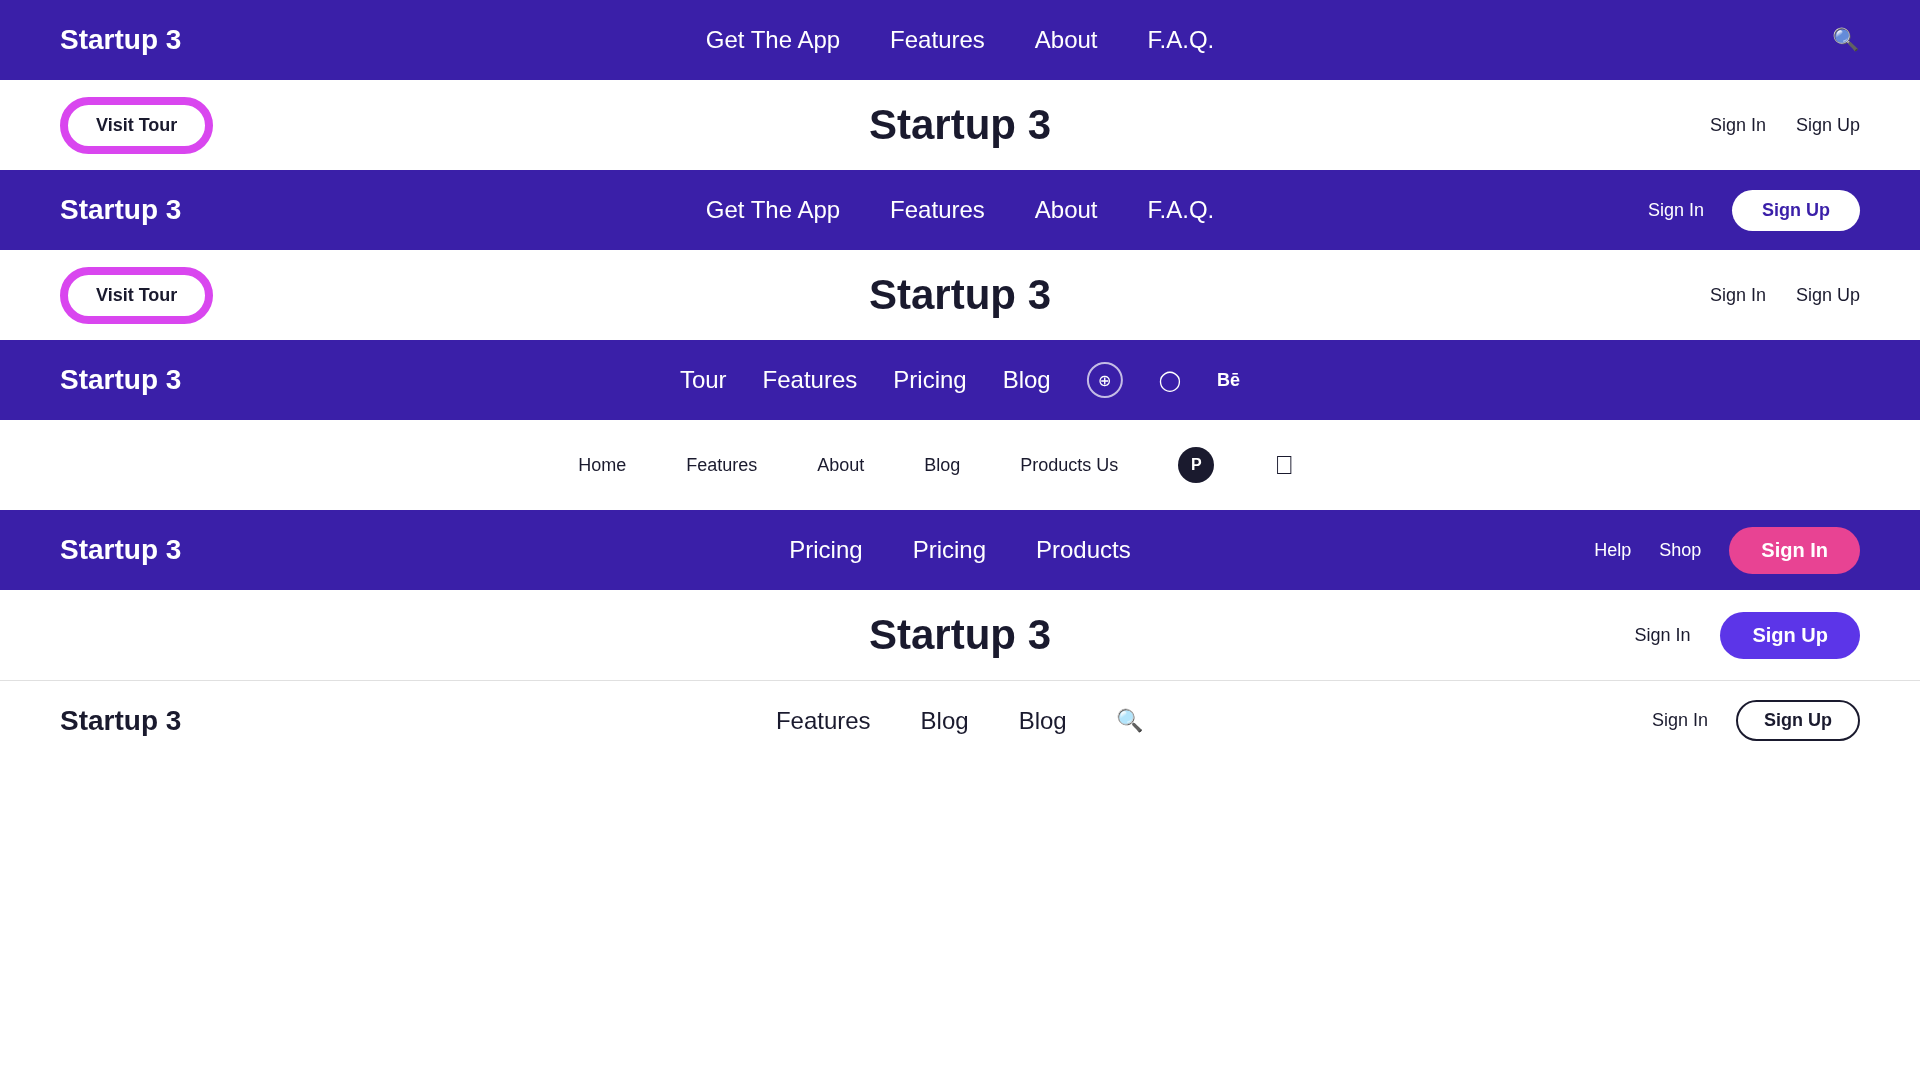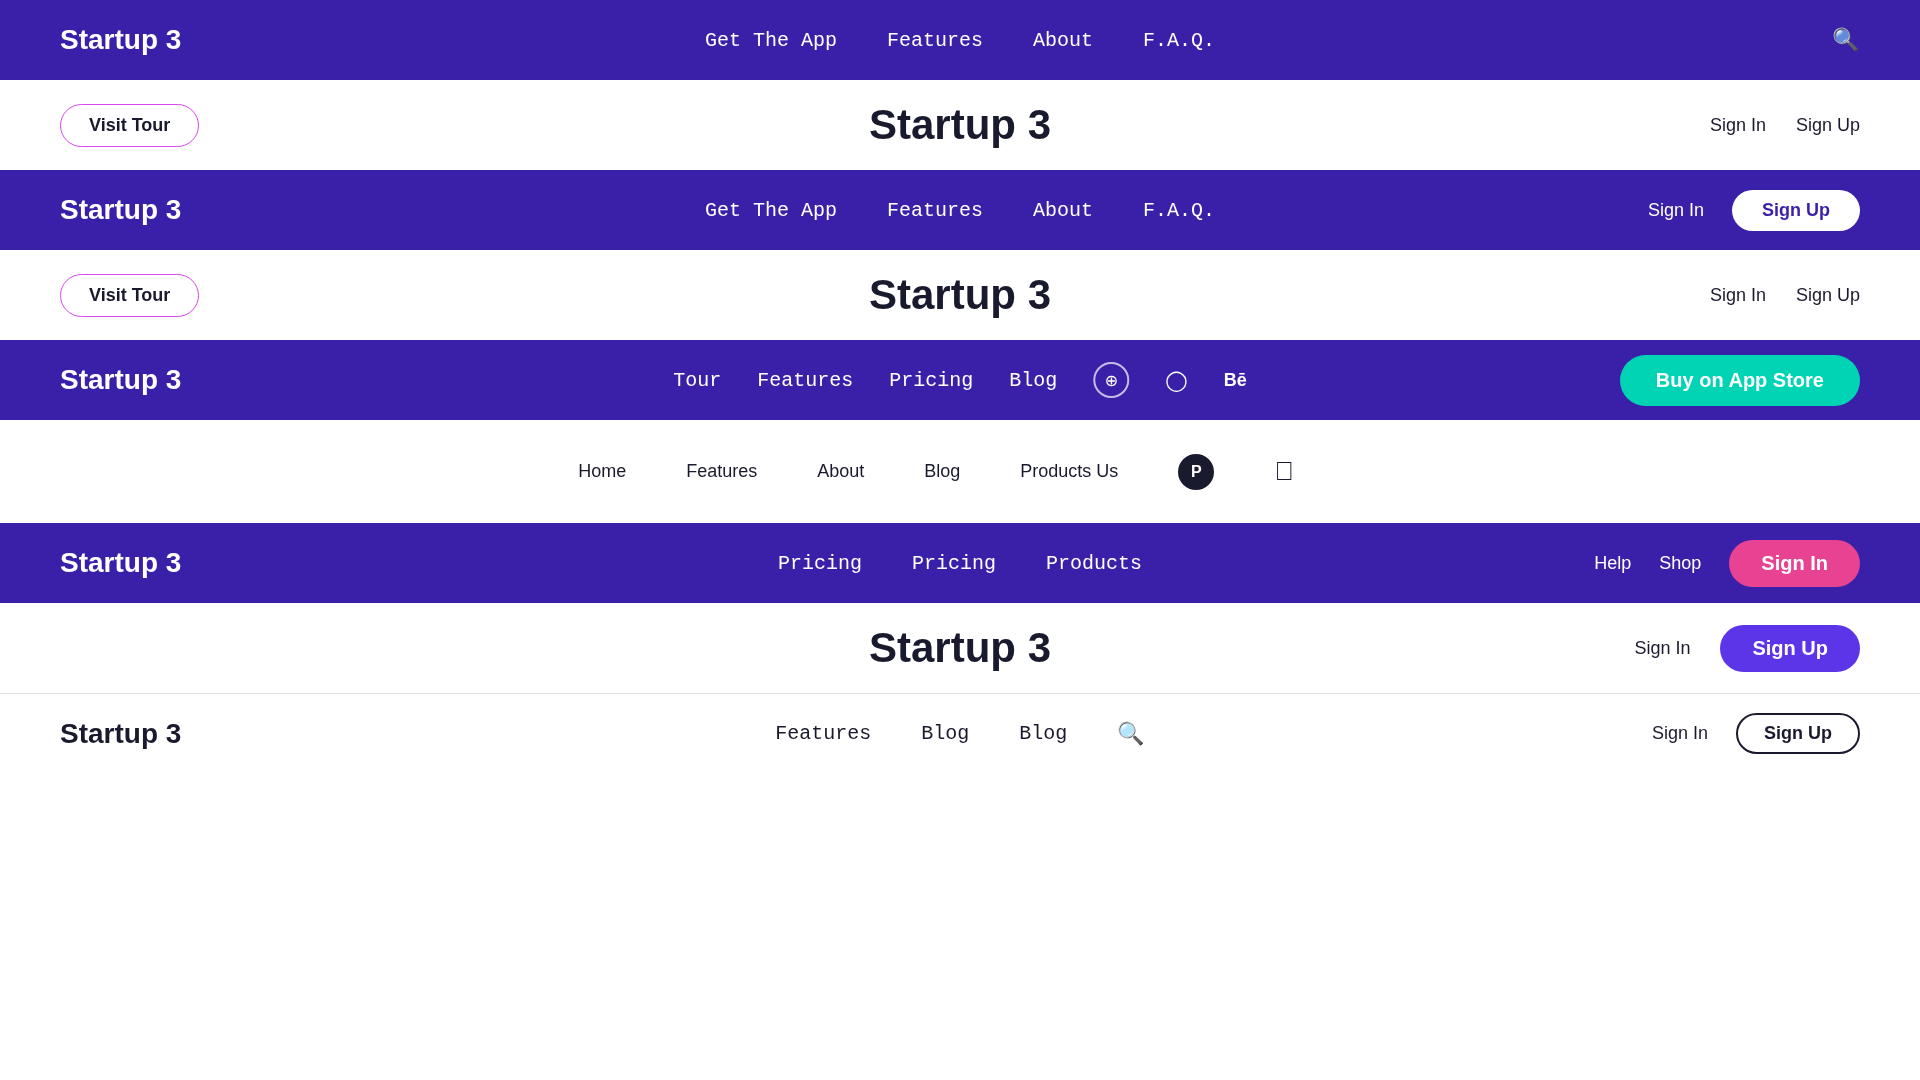--- a/index.html
+++ b/index.html
@@ -80,21 +80,21 @@
       background: #5c35e8;
       color: #fff;
       border: none;
       border-radius: 30px;
       padding: 12px 32px;
       font-size: 20px;
       font-weight: 700;
       cursor: pointer;
     }
     .btn-visit-tour {
-      border: 1px solid #d946ef;
+      border: 8px solid #d946ef;
       border-radius: 30px;
       padding: 10px 28px;
       font-size: 18px;
       font-weight: 600;
       background: transparent;
       cursor: pointer;
       color: #1a1a2e;
     }
 
     
@@ -157,23 +157,22 @@
     .nav-center {
       position: absolute;
       left: 50%;
       transform: translateX(-50%);
       display: flex;
       align-items: center;
       gap: 50px;
     }
     .nav-center a {
       text-decoration: none;
-      font-size: 20px;
+      font-size: 24px;
       font-weight: 500;
-      font-family: Liberation Mono, monospace;
     }
     .nav-center.white-links a { color: #fff; }
     .nav-center.dark-links a { color: #1a1a2e; }
 
     .nav-right {
       margin-left: auto;
       display: flex;
       align-items: center;
       gap: 28px;
     }
@@ -237,26 +236,23 @@
   <div class="nav-center white-links" style="gap:36px;">
     <a href="#">Tour</a>
     <a href="#">Features</a>
     <a href="#">Pricing</a>
     <a href="#">Blog</a>
 
     <span class="icon-circle" title="Dribbble">⊕</span>
     <span class="social-icon" style="color:#fff;">◯</span>
     <span class="social-icon" style="color:#fff;font-weight:700;font-size:18px;">Bē</span>
   </div>
-  <div class="nav-right">
-    <button class="btn-solid-teal">Buy on App Store</button>
-  </div>
-</nav>
-
-<div class="content-strip" style="height:103px; justify-content:center; gap:60px;padding-left:12px;">
+</nav>
+
+<div class="content-strip" style="height:90px; justify-content:center; gap:60px;padding-left:12px;">
   <a href="#" class="btn-text dark" style="font-size:18px;">Home</a>
   <a href="#" class="btn-text dark" style="font-size:18px;">Features</a>
   <a href="#" class="btn-text dark" style="font-size:18px;">About</a>
   <a href="#" class="btn-text dark" style="font-size:18px;">Blog</a>
   <a href="#" class="btn-text dark" style="font-size:18px;">Products Us</a>
 
   <span style="width:36px;height:36px;border-radius:50%;background:#1a1a2e;color:#fff;display:inline-flex;align-items:center;justify-content:center;font-size:16px;font-weight:700;cursor:pointer;">P</span>
 
   <span style="font-size:26px;cursor:pointer;color:#1a1a2e;"></span>
 </div>

